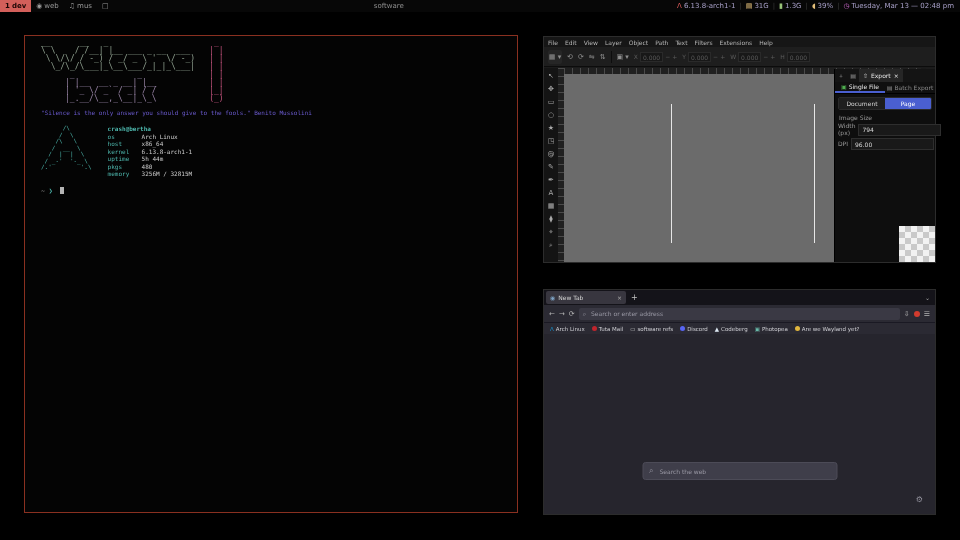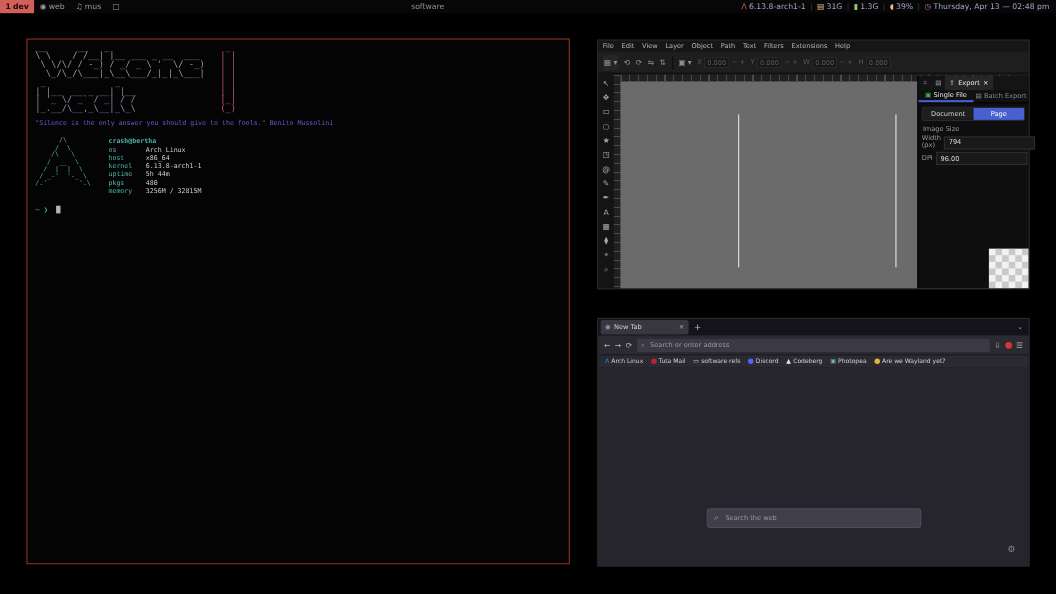--- a/index.html
+++ b/index.html
@@ -15,25 +15,25 @@
   .tag .tglyph{font-size:7px;}
   #bar-title{position:absolute;left:40.5%;transform:translateX(-50%);color:#8f8f8f;}
   #bar-status{margin-left:auto;display:flex;align-items:center;gap:4px;padding-right:6px;color:var(--status_text);}
   .seg{display:flex;align-items:center;gap:2px;}
   .sep{color:#3a3a3a;}
   .ic-k{color:var(--kernel_icon);} .ic-d{color:var(--disk_icon);} .ic-m{color:var(--mem_icon);}
   .ic-v{color:var(--vol_icon);} .ic-c{color:var(--clock_icon);}
 
   
   #term{position:absolute;left:24px;top:35px;width:494px;height:478px;background:#040404;
-    border:1px solid var(--term_border);padding:3px 7px;font-family:"DejaVu Sans Mono",monospace;color:#bbb;}
+    border:1px solid var(--term_border);padding:3px 16px;font-family:"DejaVu Sans Mono",monospace;color:#bbb;}
   .art-row{display:flex;}
   pre{margin:0;white-space:pre;}
   .fig{font-size:8px;line-height:8px;}
-  .w1{color:var(--art_green);} .w2{color:var(--art_purple);}
+  .w1{color:var(--art_green);} .w2{color:var(--art_purple);margin-left:24px;}
   .excl{color:var(--art_pink);margin-left:14px;}
   #quote{margin-top:6px;font-size:6px;color:var(--quote_purple);}
   #fetch{display:flex;margin-top:9px;}
   #archlogo{font-size:6px;line-height:6.5px;color:var(--fetch_teal);}
   #fetchinfo{margin-left:16px;font-size:6px;line-height:7.5px;}
   #fetchinfo .user{color:var(--fetch_teal);font-weight:bold;}
   .frow .k{color:var(--fetch_teal);display:inline-block;width:34px;}
   .frow .v{color:#cfcfcf;}
   #promptline{margin-top:9px;font-size:6.5px;}
   #promptline .tilde{color:#9a9a9a;} #promptline .chev{color:var(--fetch_teal);}
@@ -152,21 +152,21 @@
       <span>1.3G</span>
     </span>
     <span class="sep">|</span>
     <span class="seg">
       <span class="ic-v">◖</span>
       <span>39%</span>
     </span>
     <span class="sep">|</span>
     <span class="seg">
       <span class="ic-c">◷</span>
-      <span>Thursday, Apr 13 — 02:48 pm</span>
+      <span>Tuesday, Mar 13 — 02:48 pm</span>
     </span>
   </div>
 </div>
 
 <div id="term">
   <div class="art-row">
     <div>
       <pre class="fig w1">__      __   _                  
 \ \    / /__| |__ ___ _ __  ___ 
  \ \/\/ / -_) / _/ _ \ '  \/ -_)

